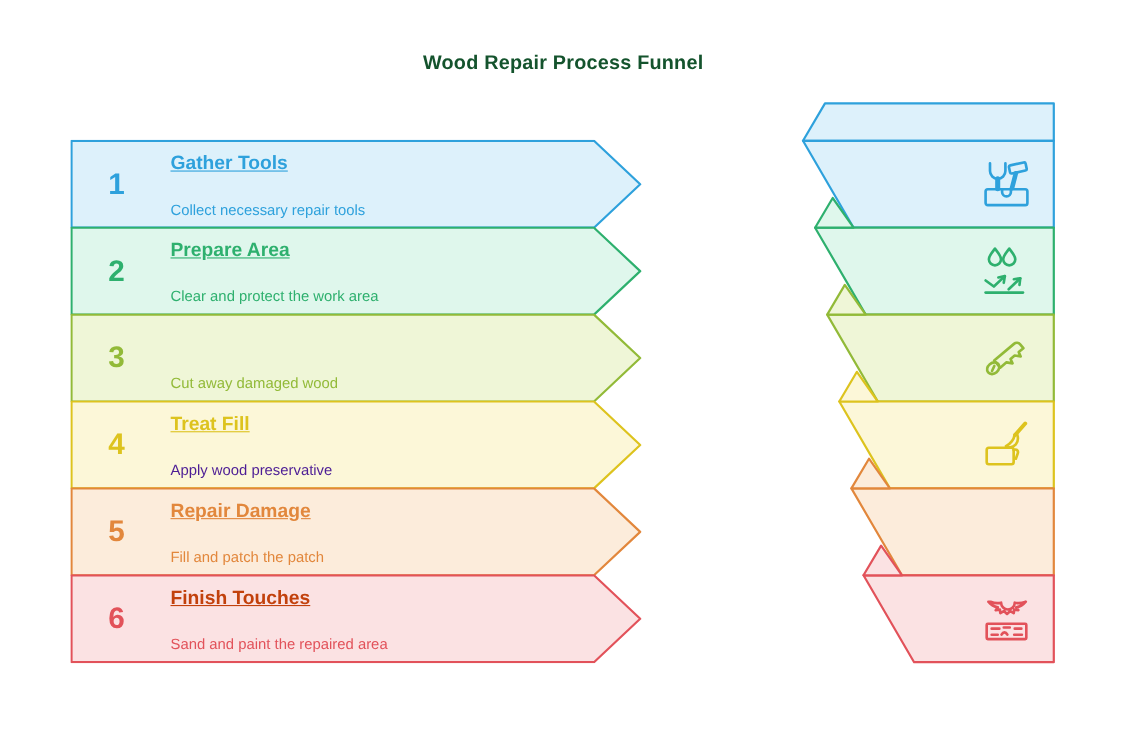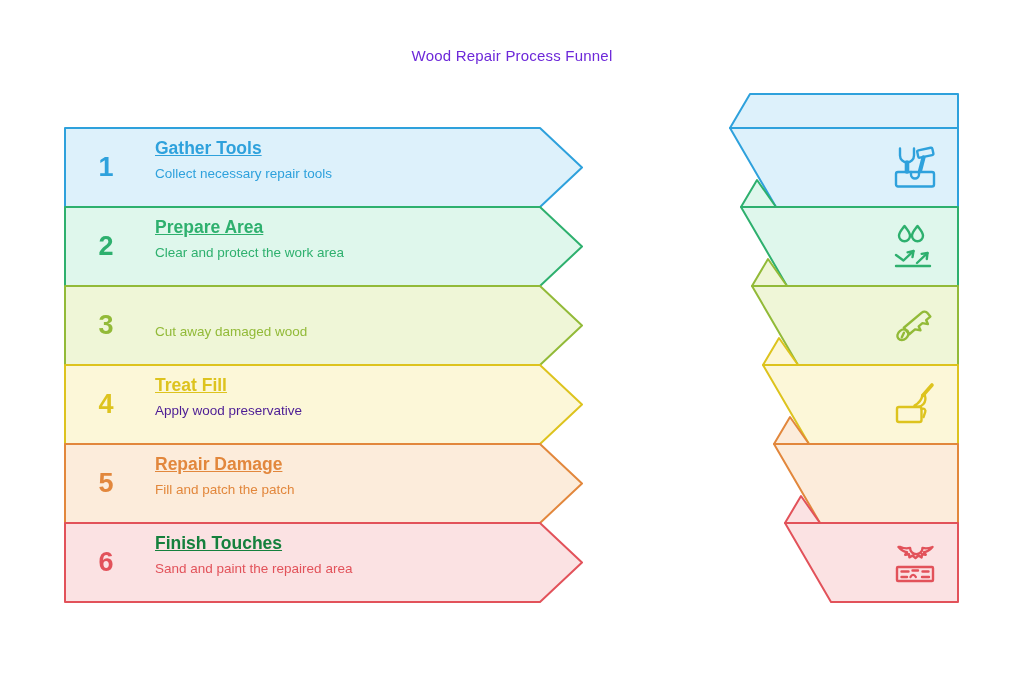--- a/index.html
+++ b/index.html
@@ -1,31 +1,31 @@
 <!DOCTYPE html>
 <html><head>
 <meta charset="utf-8">
 <style>
   html,body { margin:0; padding:0; background:#ffffff; }
   body { width:1024px; height:675px; font-family:"Liberation Sans", sans-serif; }
   .canvas { position:relative; width:1024px; height:675px; overflow:hidden; background:#ffffff; }
   .page-title {
     position:absolute; top:47px; left:0; width:100%;
-    text-align:center; font-size:15px; font-weight:normal; color:#6d28d9;
+    text-align:center; font-size:18px; font-weight:bold; color:#14532d;
     letter-spacing:.2px; margin:0;
   }
   .step-row { position:absolute; left:64px; width:522px; height:81px; }
   .step-row svg { position:absolute; left:0; top:0; }
   .step-number {
     position:absolute; left:16px; top:0; width:52px; height:100%;
     display:flex; align-items:center; justify-content:center;
     font-size:27px; font-weight:bold;
   }
   .step-title { position:absolute; left:91px; top:11px; font-size:17.5px; font-weight:bold; white-space:nowrap;text-decoration:underline; }
-  .step-desc  { position:absolute; left:91px; top:39px; font-size:13.5px; white-space:nowrap; }
+  .step-desc  { position:absolute; left:91px; top:56px; font-size:13.5px; white-space:nowrap; }
   #right-funnel { position:absolute; left:0; top:0; }
 </style>
 </head>
 <body>
 
 <div class="canvas">
   <h1 class="page-title">Wood Repair Process Funnel</h1>
 
   <div id="left-funnel">
       <div class="step-row" style="top: 127px;">
@@ -65,21 +65,21 @@
         </svg>
         <div class="step-number" style="color:#e2873c">5</div>
         <div class="step-title" style="color:#e2873c">Repair Damage</div>
         <div class="step-desc" style="color:#e2873c">Fill and patch the patch</div>
       </div>
       <div class="step-row" style="top: 522px;">
         <svg width="522" height="81" viewBox="0 0 522 81">
           <polygon points="1,1 476,1 518,40.5 476,80 1,80" fill="#fbe2e3" stroke="#e2525a" stroke-width="2" stroke-linejoin="round"></polygon>
         </svg>
         <div class="step-number" style="color:#e2525a">6</div>
-        <div class="step-title" style="color:#15803d">Finish Touches</div>
+        <div class="step-title" style="color:#c2410c">Finish Touches</div>
         <div class="step-desc" style="color:#e2525a">Sand and paint the repaired area</div>
       </div>
     </div>
 
   <svg id="right-funnel" width="1024" height="675" viewBox="0 0 1024 675">
       <polygon points="750,94 958,94 958,128 730,128" fill="#ddf1fb" stroke="#2ea1dc" stroke-width="2" stroke-linejoin="round"></polygon>
       <polygon points="730,128 958,128 958,207 776,207" fill="#ddf1fb" stroke="#2ea1dc" stroke-width="2" stroke-linejoin="round"></polygon>
       <polygon points="741,207 958,207 958,286 787,286" fill="#dff7ec" stroke="#2eb06e" stroke-width="2" stroke-linejoin="round"></polygon>
       <polygon points="752,286 958,286 958,365 798,365" fill="#eff6d7" stroke="#92ba38" stroke-width="2" stroke-linejoin="round"></polygon>
       <polygon points="763,365 958,365 958,444 809,444" fill="#fcf7d8" stroke="#ddc31e" stroke-width="2" stroke-linejoin="round"></polygon>

